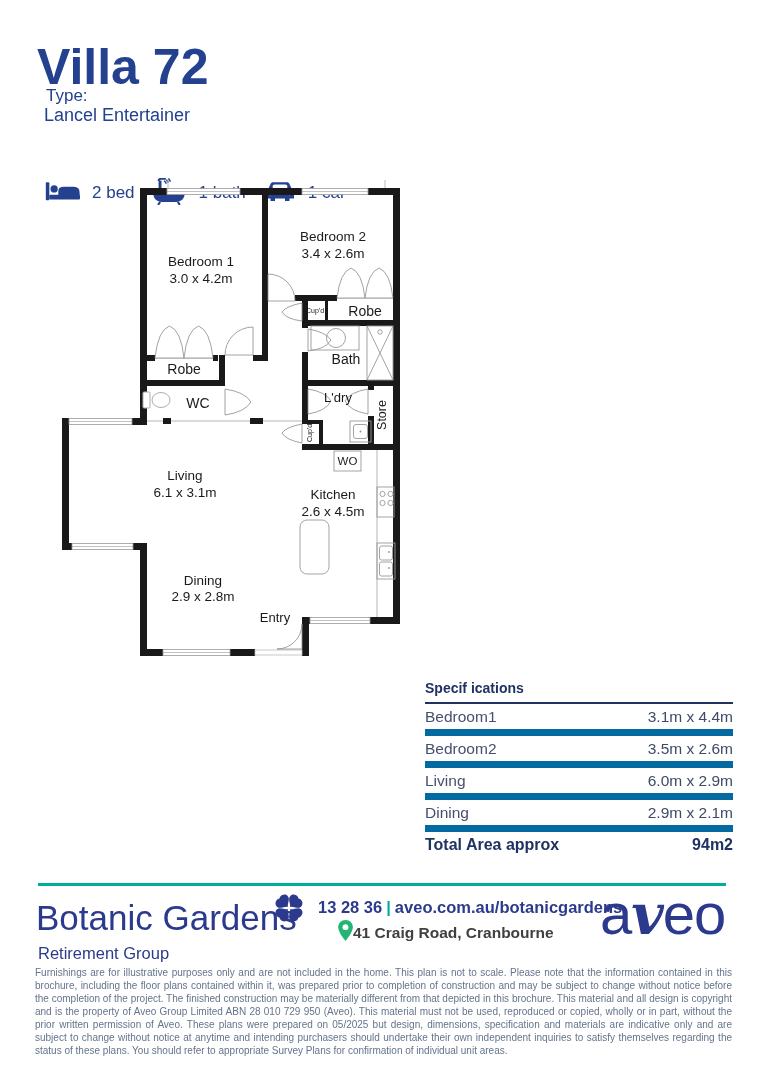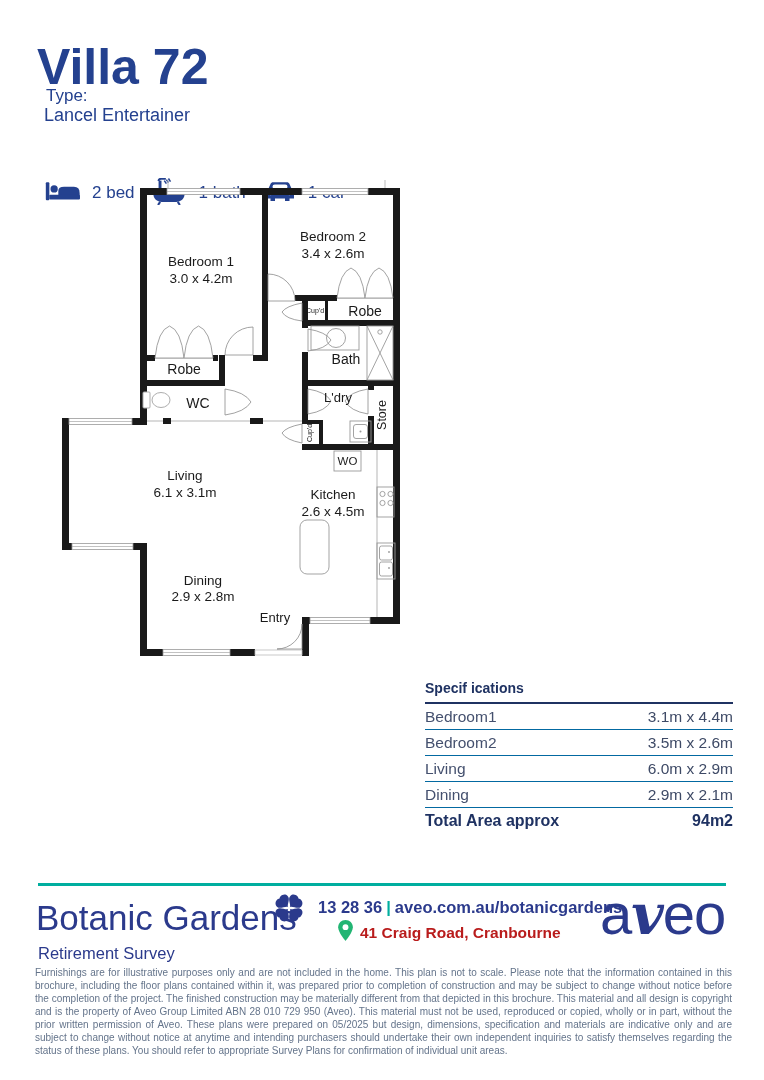--- a/index.html
+++ b/index.html
@@ -19,34 +19,34 @@
   .win{fill:#ffffff;stroke:#999;stroke-width:0.8;}
   .winline{stroke:#999;stroke-width:0.6;}
   .thin{stroke:#b5b5b5;stroke-width:1;fill:none;}
   .door{stroke:#8a8a8a;stroke-width:0.8;fill:#ffffff;}
   .fix{stroke:#adadad;stroke-width:1;fill:#ffffff;}
   .fix2{stroke:#999;stroke-width:0.9;fill:none;}
   .ptext{font-family:"Liberation Sans",sans-serif;fill:#1a1a1a;}
   
   .specs{position:absolute;left:425px;top:680px;width:308px;}
   .specs .head{font-size:14px;font-weight:bold;color:#1F3262;padding-bottom:6px;border-bottom:2px solid #1F3262;}
-  .spec-row{display:flex;justify-content:space-between;align-items:center;height:25px;border-bottom:1px solid #0369a1;
+  .spec-row{display:flex;justify-content:space-between;align-items:center;height:25px;border-bottom:7px solid #0369a1;
             font-size:15.5px;color:#44506E;}
   .spec-row .val{color:#3E4A66;}
   .spec-total{display:flex;justify-content:space-between;align-items:center;height:26px;
               font-size:16px;font-weight:bold;color:#1F3262;}
   
   .teal-rule{position:absolute;left:38px;top:883px;width:688px;height:3px;background:#00AE9F;}
   .bg-name{position:absolute;left:36px;top:898px;font-size:35px;font-weight:500;color:#2B3A8C;}
   .bg-sub{position:absolute;left:38px;top:944px;font-size:16.5px;color:#2B3A8C;}
   .clover{position:absolute;left:270px;top:888px;}
   .contact1{position:absolute;left:318px;top:898px;font-size:16.5px;font-weight:bold;color:#2B3A8C;}
   .contact1 .sep{color:#00AE9F;padding:0 4px;}
-  .contact2{position:absolute;left:338px;top:920px;display:flex;align-items:center;gap:7px;
-            font-size:15.5px;font-weight:bold;color:#b91c1c;}
+  .contact2{position:absolute;left:338px;top:920px;display:flex;align-items:center;
+            font-size:15.5px;font-weight:bold;color:#404040;}
   .aveo{position:absolute;left:600px;top:880px;font-size:58px;font-weight:500;color:#2B3A8C;letter-spacing:-1px;}
   .aveo .v{font-family:"DejaVu Serif",serif;font-style:italic;font-weight:bold;font-size:56px;}
   .disclaimer{position:absolute;left:35px;top:966px;width:697px;font-size:10px;line-height:13px;
               color:#64748B;text-align:justify;}
 </style>
 </head>
 <body>
 
 <div id="page">
 
@@ -264,21 +264,21 @@
       <span class="val">2.9m x 2.1m</span>
     </div>
     <div class="spec-total">
       <span>Total Area approx</span>
       <span>94m2</span>
     </div>
   </div>
 
   <div class="teal-rule"></div>
   <div class="bg-name">Botanic Gardens</div>
-  <div class="bg-sub">Retirement Survey</div>
+  <div class="bg-sub">Retirement Group</div>
 
   <span class="clover">
     <svg width="38" height="40" viewBox="-20 -20 40 40">
       <g fill="#2B3A8C">
         <g transform="rotate(45)">
             <path d="M0,-1.5 C-1.5,-4.5 -8,-5.5 -8,-10 C-8,-13.5 -5,-15 -2.5,-15 C-1,-15 0,-14 0,-14 C0,-14 1,-15 2.5,-15 C5,-15 8,-13.5 8,-10 C8,-5.5 1.5,-4.5 0,-1.5 Z"></path>
           </g>
         <g transform="rotate(135)">
             <path d="M0,-1.5 C-1.5,-4.5 -8,-5.5 -8,-10 C-8,-13.5 -5,-15 -2.5,-15 C-1,-15 0,-14 0,-14 C0,-14 1,-15 2.5,-15 C5,-15 8,-13.5 8,-10 C8,-5.5 1.5,-4.5 0,-1.5 Z"></path>
           </g>

